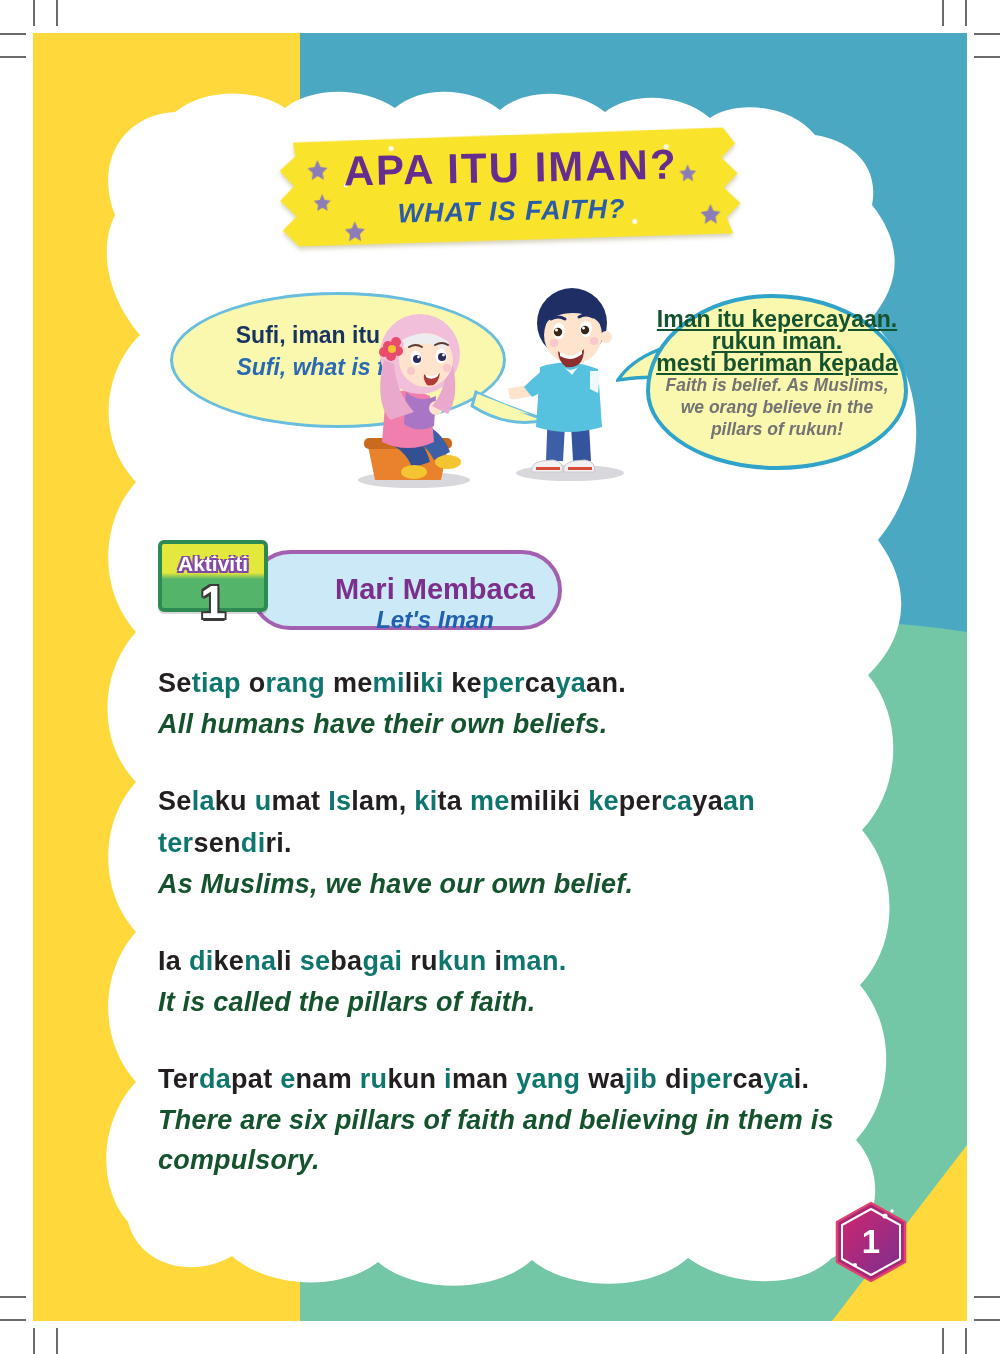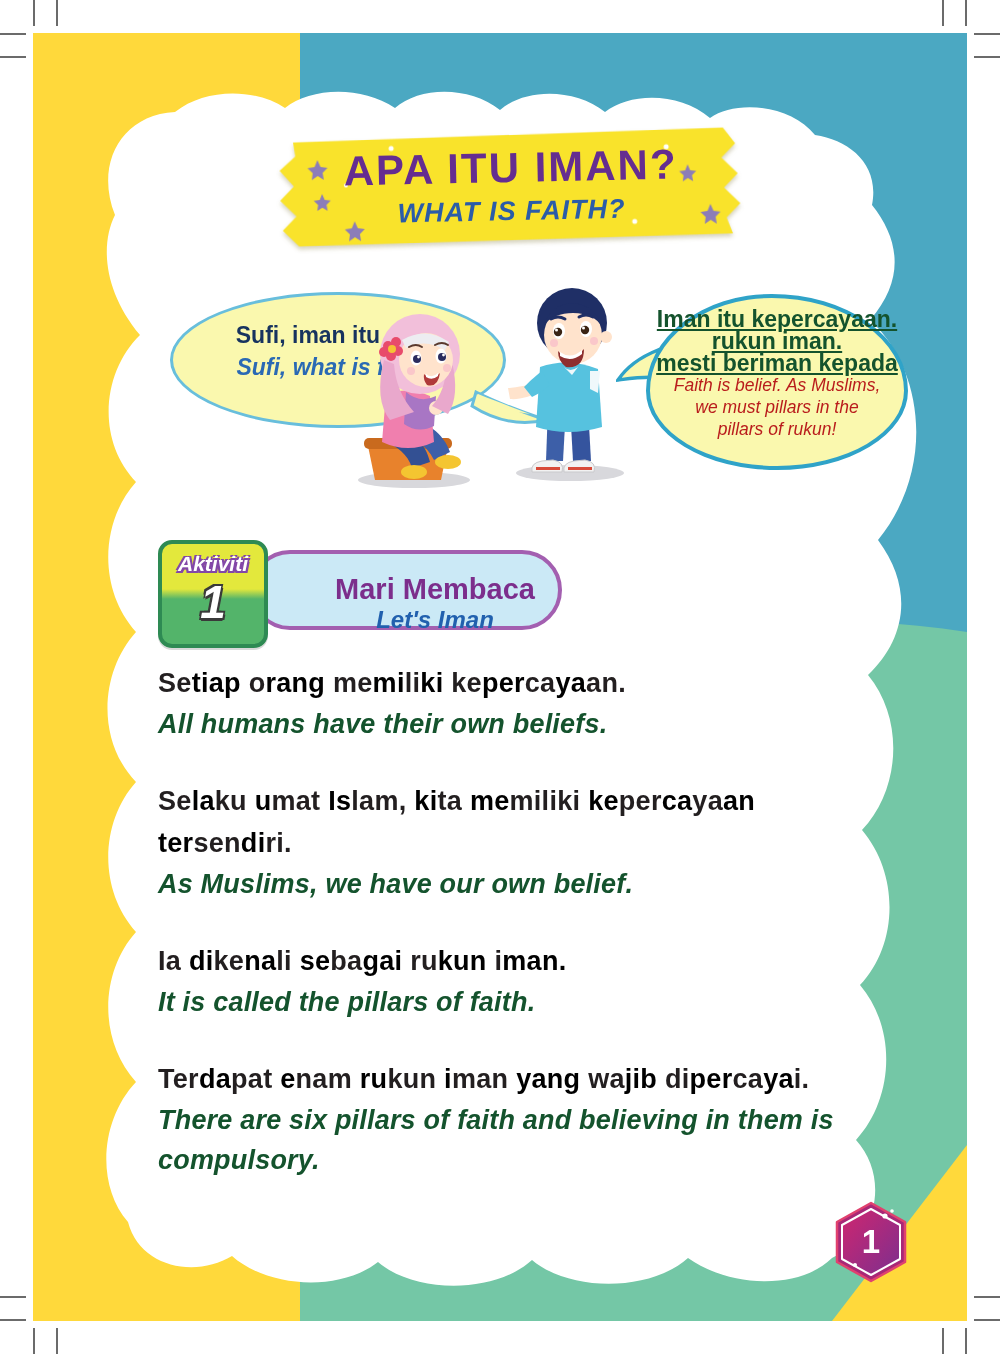--- a/index.html
+++ b/index.html
@@ -28,44 +28,44 @@
   .bubble-left .tail { position:absolute; left:300px; top:98px; }
   .bubble-left .txt { position:absolute; left:0; top:27px; width:100%; text-align:center; }
   .bl-ms { font-size:23px; font-weight:bold; color:#17335F; line-height:32px; }
   .bl-en { font-size:23px; font-weight:bold; font-style:italic; color:#2A69B4; line-height:32px; }
 
   .bubble-right { left:646px; top:294px; width:262px; height:176px; }
   .bubble-right .shape { position:absolute; left:0; top:0; width:262px; height:176px; background:#FAF8AE; border:4px solid #2FA3C8; border-radius:48% 52% 50% 50% / 55% 55% 45% 45%; }
   .bubble-right .tail { position:absolute; left:-30px; top:52px; }
   .bubble-right .txt { position:absolute; left:6px; top:14px; width:250px; text-align:center; }
   .br-ms { font-size:23px; font-weight:bold; color:#14532d; line-height:22px;text-decoration:underline; }
-  .br-en { font-size:17.5px; font-weight:normal; font-style:italic; color:#b91c1c; line-height:22px; }
+  .br-en { font-size:17.5px; font-weight:bold; font-style:italic; color:#737373; line-height:22px; }
 
   
   .girl { position:absolute; left:348px; top:302px; z-index:2; }
   .boy  { position:absolute; left:502px; top:275px; z-index:2; }
 
   
   .activity { position:absolute; left:158px; top:540px; width:410px; height:102px; z-index:2; }
   .pill { position:absolute; left:92px; top:10px; width:312px; height:80px; background:#CBE9F6; border:4px solid #A35FB0; border-radius:42px; text-align:center; padding-left:58px; }
   .pill-ms { margin-top:19px; font-size:29px; font-weight:bold; color:#7C2E8C; }
   .pill-en { font-size:24px; font-weight:bold; font-style:italic; color:#2160AE; }
-  .abadge { position:absolute; left:0; top:0; width:110px; height:108px; border:4px solid #2E8A53; border-radius:14px; background:linear-gradient(#E3E83C 0 45%, #53B46A 55% 100%); text-align:center; box-shadow:0 2px 0 rgba(0,0,0,.15);font-style:italic; }
+  .abadge { position:absolute; left:0; top:0; width:110px; height:72px; border:4px solid #2E8A53; border-radius:6px; background:linear-gradient(#E3E83C 0 45%, #53B46A 55% 100%); text-align:center; box-shadow:0 2px 0 rgba(0,0,0,.15); }
   .abadge-word { margin-top:8px; font-size:21px; font-weight:bold; color:#fff;
     text-shadow:-2px -1px 0 #8348A8, 2px -1px 0 #8348A8, -2px 2px 0 #8348A8, 2px 2px 0 #8348A8, 0 2px 0 #8348A8; }
   .abadge-num { font-size:46px; font-weight:bold; color:#fff; line-height:52px;
     text-shadow:-2px -2px 0 #3a3a3a, 2px -2px 0 #3a3a3a, -2px 2px 0 #3a3a3a, 2px 2px 0 #3a3a3a, 0 3px 0 #3a3a3a; }
 
   
   .reading { position:absolute; left:158px; top:662px; width:700px; z-index:2; }
   .para { margin-bottom:36px; }
   .ms-line { font-size:27px; font-weight:bold; line-height:42px; letter-spacing:.3px; }
   .en-line { font-size:27px; font-weight:bold; font-style:italic; color:#14532d; line-height:40px; letter-spacing:.2px; }
   .seg-k { color:#231F20; }
-  .seg-r { color:#000000; }
+  .seg-r { color:#0f766e; }
 
   
   .pagenum { position:absolute; left:831px; top:1201px; width:80px; height:84px; z-index:4; }
   .pagenum .num { position:absolute; left:0; top:22px; width:100%; text-align:center; font-size:33px; font-weight:bold; color:#fff; }
 </style>
 </head>
 <body>
 
 <div class="page">
 
@@ -163,21 +163,21 @@
     <svg class="tail" width="44" height="44" viewBox="0 0 44 44">
       <path d="M42 4 C 22 12, 10 22, 2 34 C 18 32, 32 30, 44 32 Z" fill="#FAF8AE" stroke="#2FA3C8" stroke-width="3.5"></path>
       <path d="M40 8 C 26 14, 18 20, 12 28 L 40 28 Z" fill="#FAF8AE" stroke="none"></path>
     </svg>
     <div class="shape"></div>
     <div class="txt">
       <div class="br-ms">Iman itu kepercayaan.</div>
       <div class="br-ms">rukun iman.</div>
       <div class="br-ms">mesti beriman kepada</div>
       <div class="br-en">Faith is belief. As Muslims,</div>
-      <div class="br-en">we must pillars in the</div>
+      <div class="br-en">we orang believe in the</div>
       <div class="br-en">pillars of rukun!</div>
     </div>
   </div>
 
   <svg class="girl" width="134" height="188" viewBox="0 0 134 188">
     <ellipse cx="66" cy="178" rx="56" ry="8" fill="#D8D8DC"></ellipse>
     <path d="M20 144 L100 144 L93 178 L27 178 Z" fill="#E8822C"></path>
     <rect x="16" y="136" width="88" height="11" rx="5" fill="#C96A1E"></rect>
     <path d="M56 116 C78 118 96 132 102 150 L86 158 C78 142 64 134 50 132 Z" fill="#3D5FA8"></path>
     <path d="M46 122 C64 128 78 142 82 160 L64 166 C60 152 48 144 38 140 Z" fill="#335093"></path>

